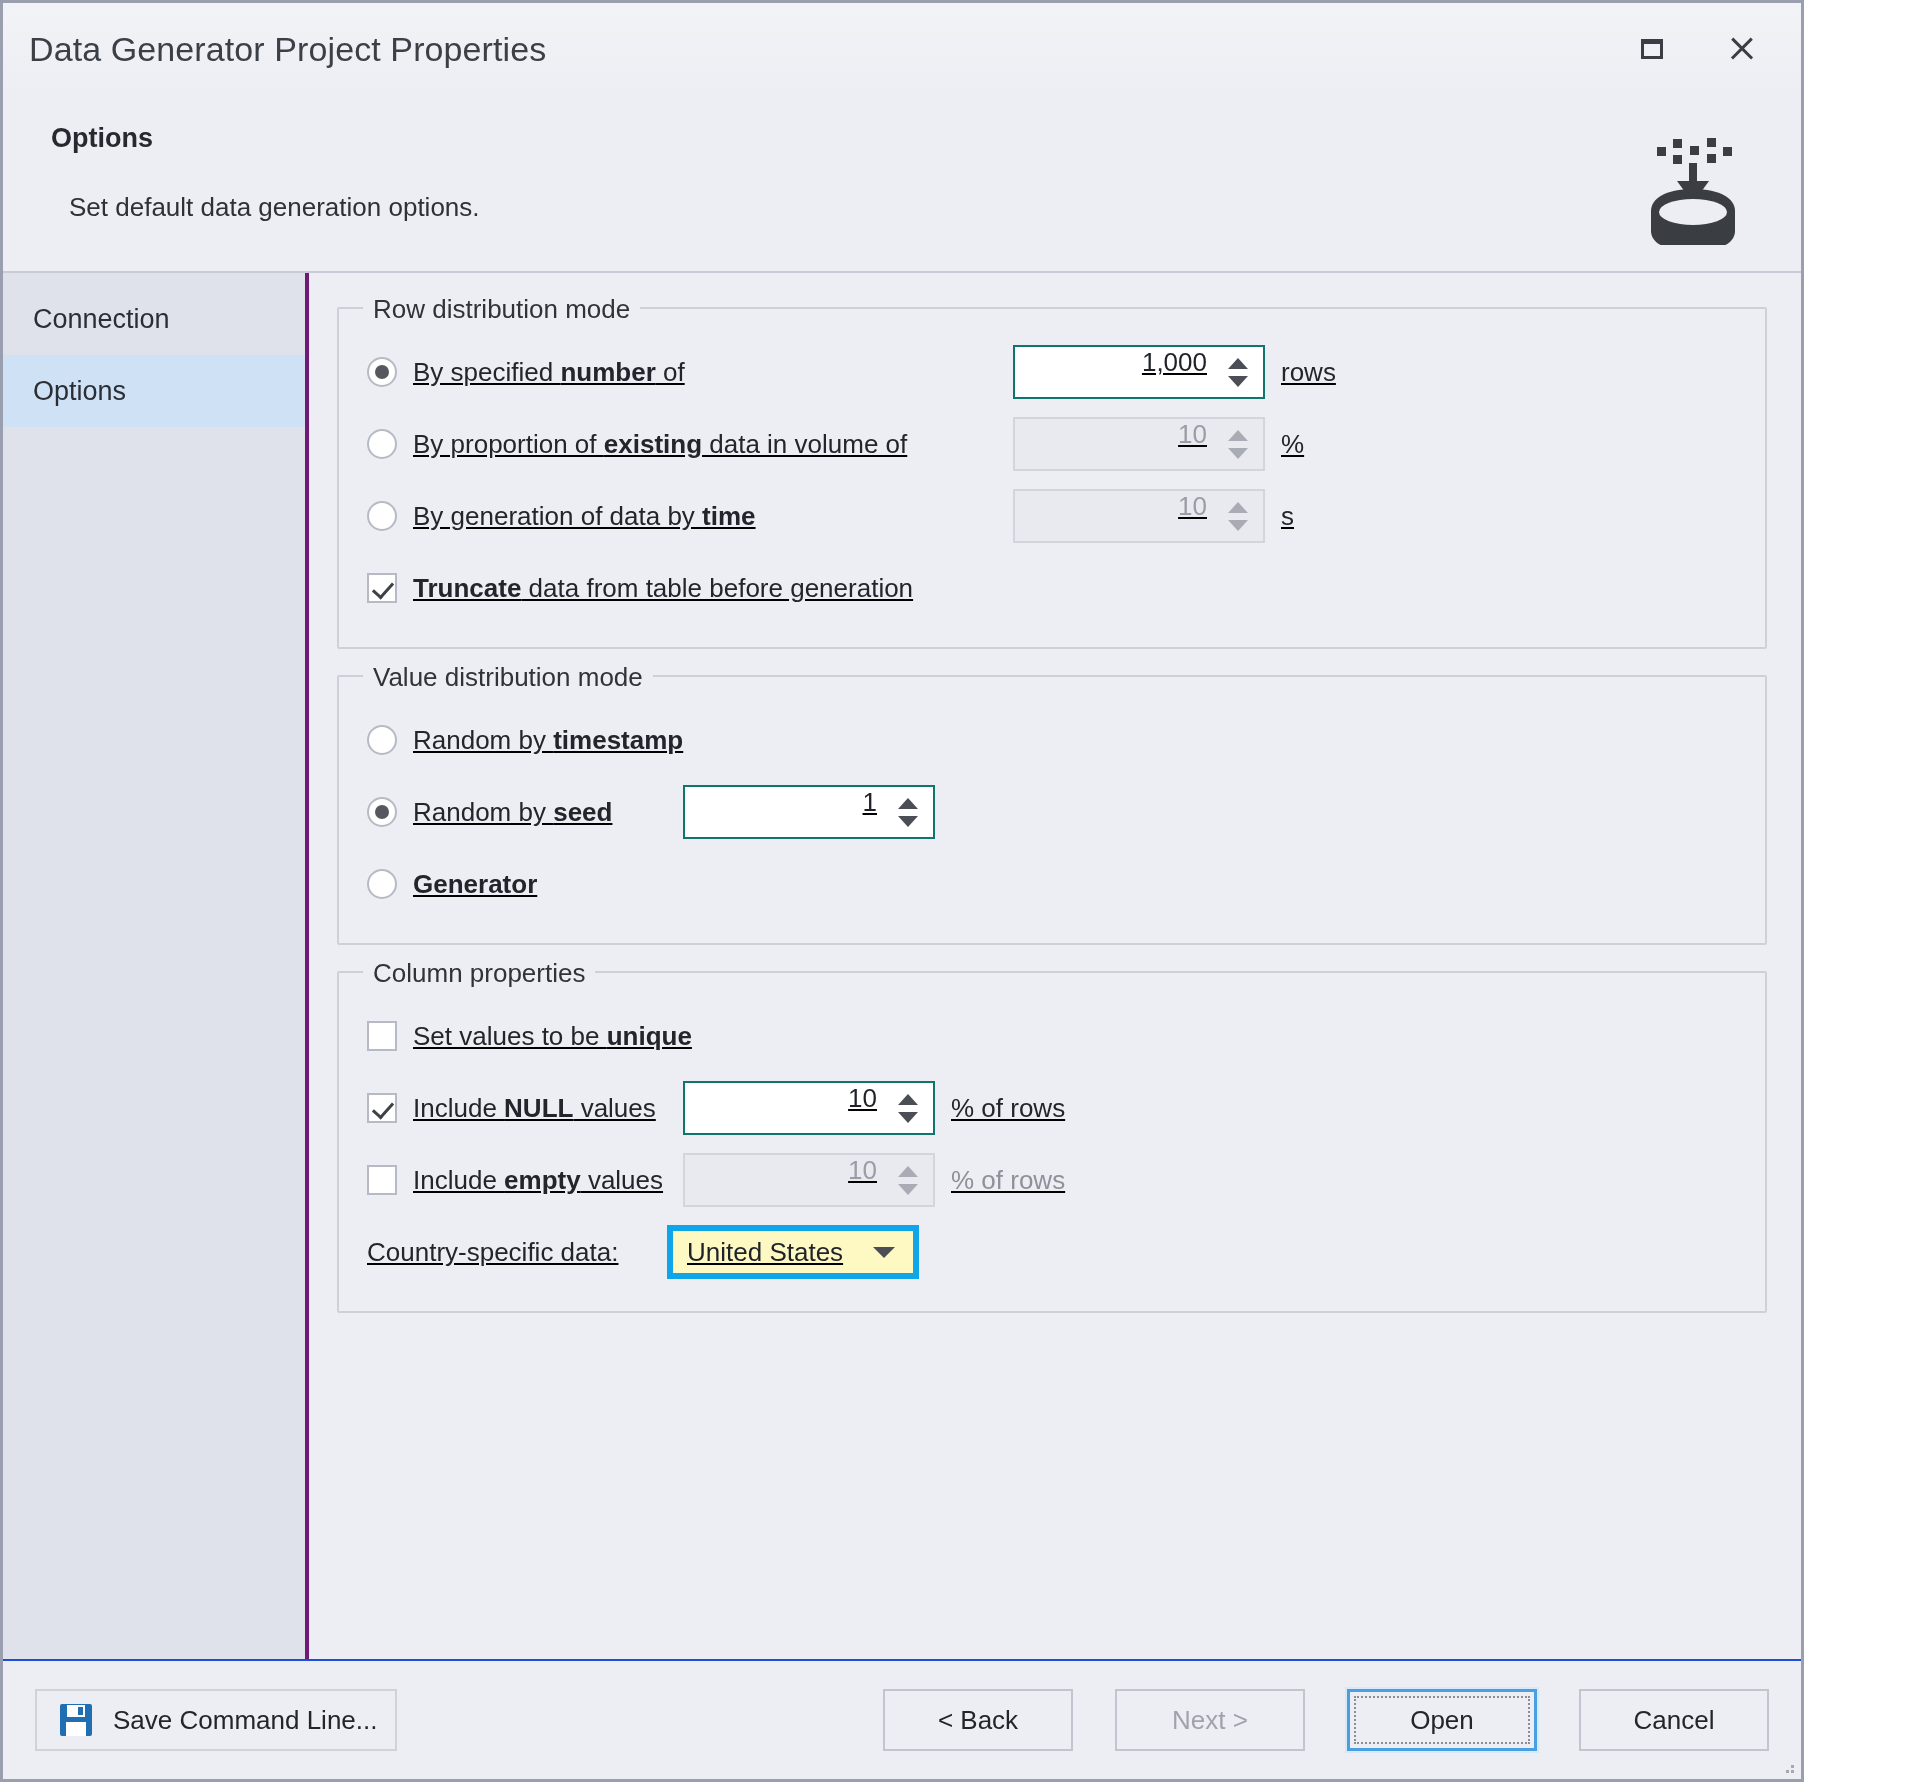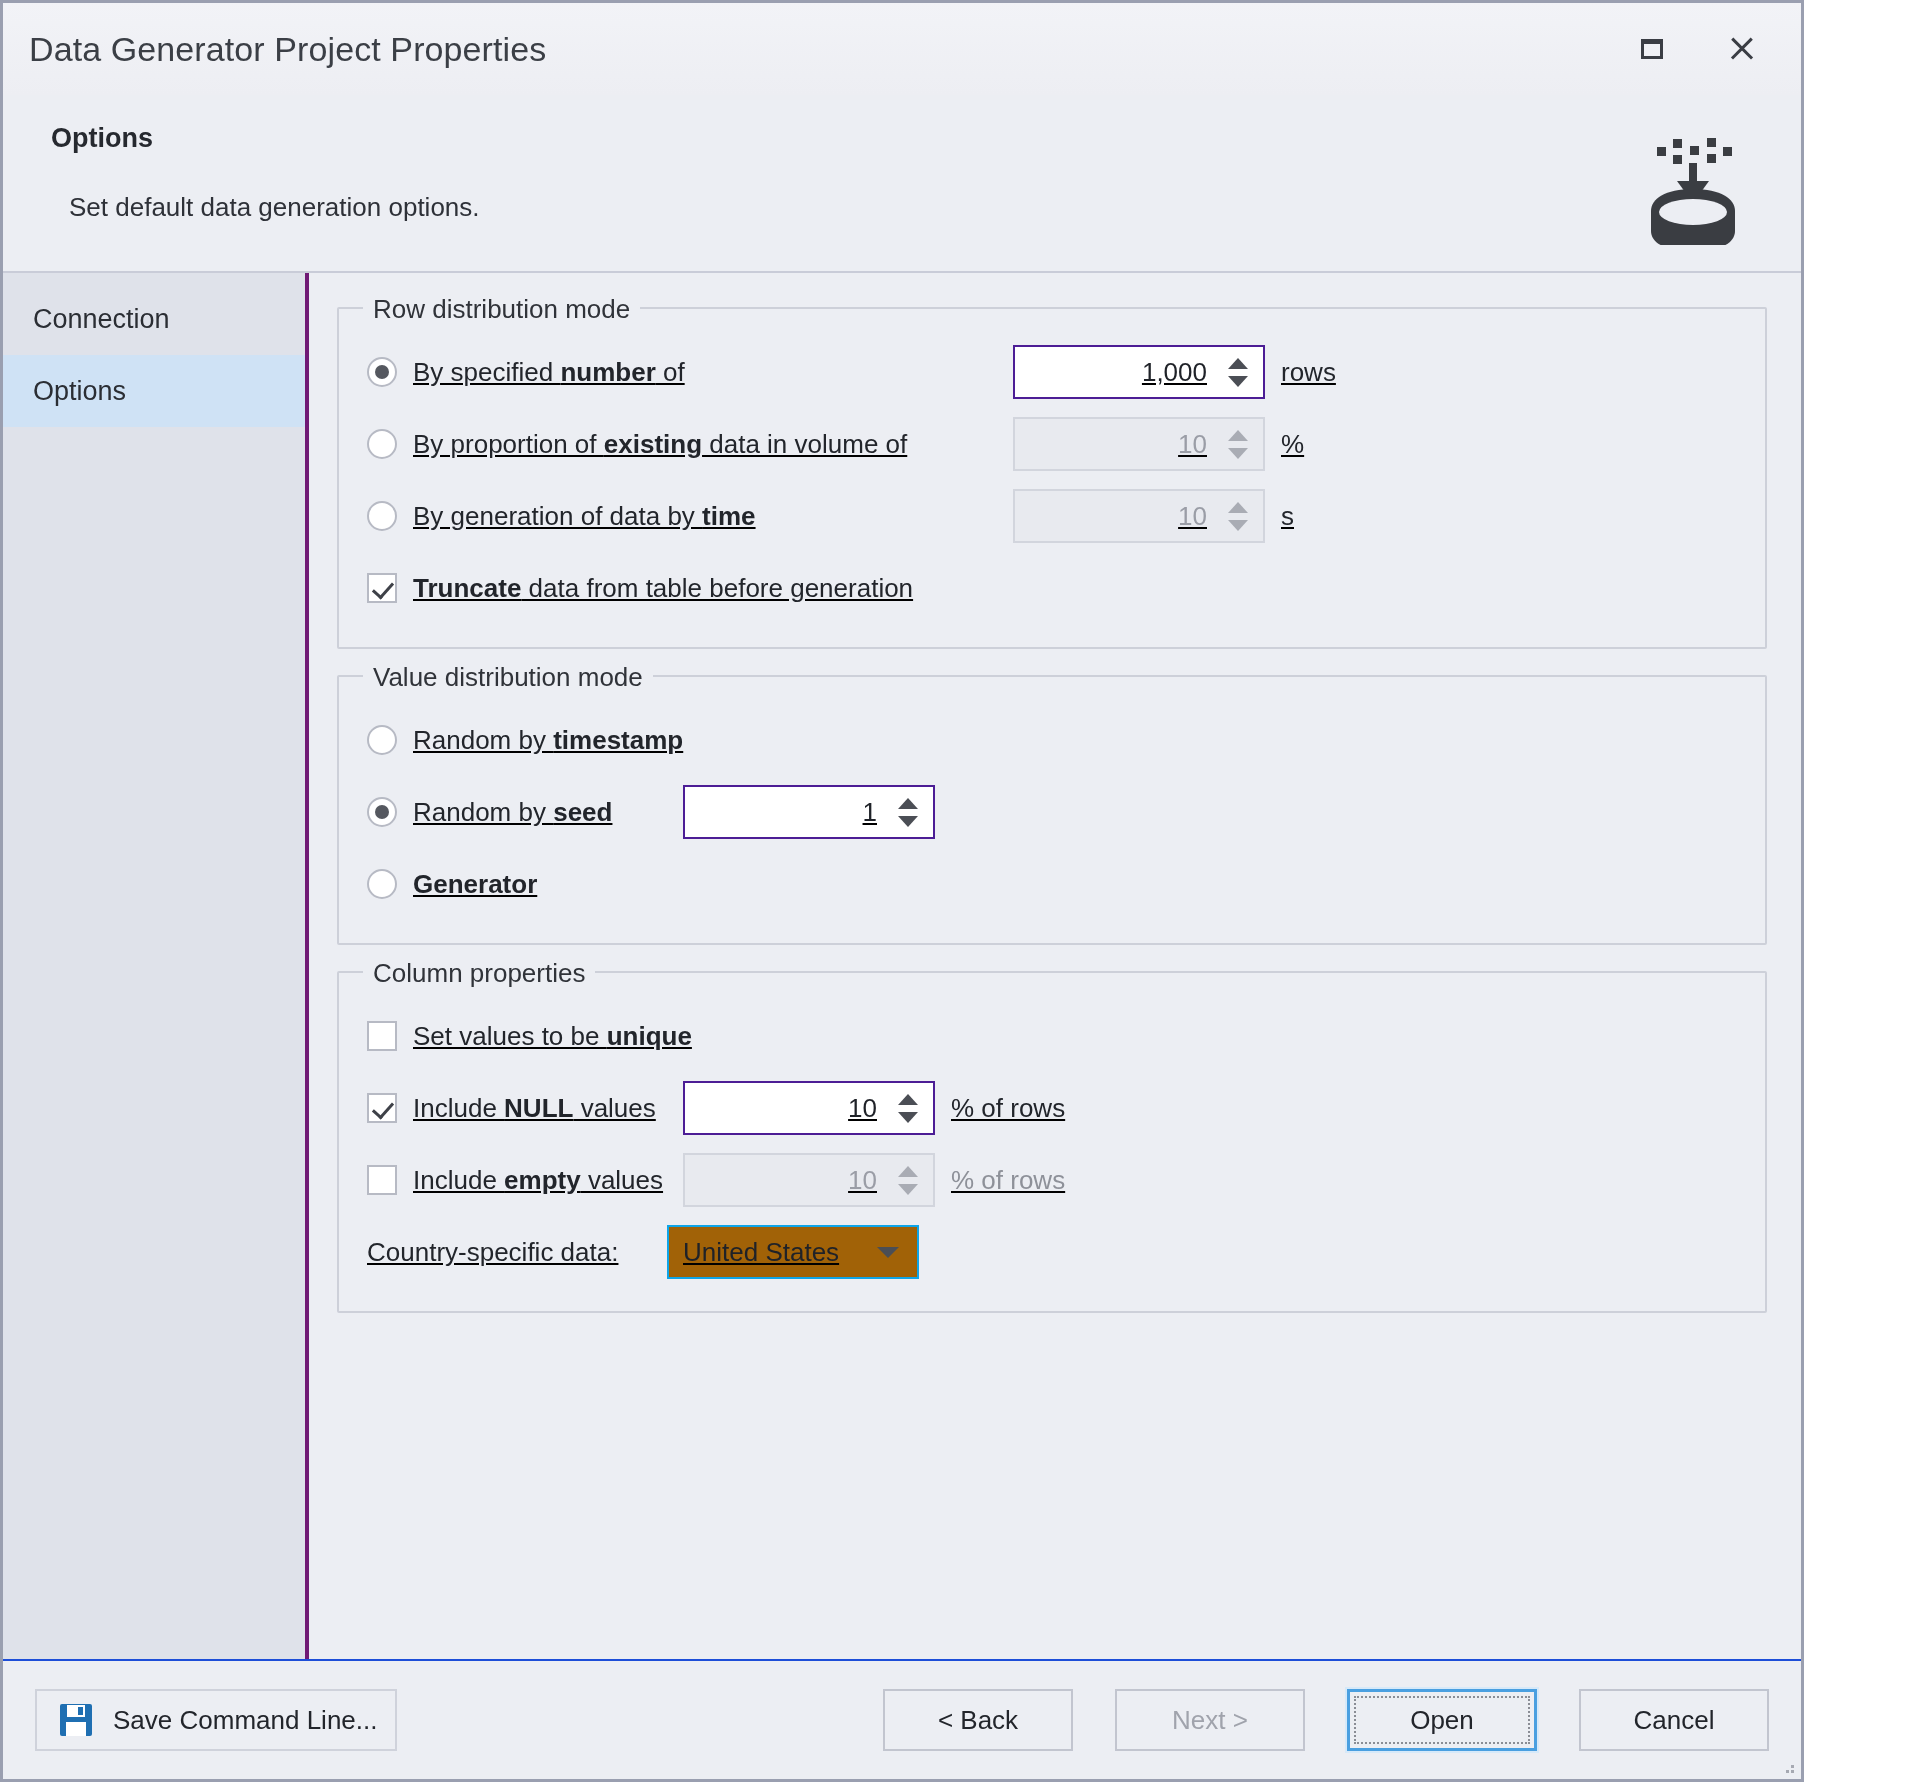--- a/index.html
+++ b/index.html
@@ -230,24 +230,24 @@
     white-space: nowrap;
   }
   .lbl b { font-weight: bold; }
 
   
   .spin {
     position: relative;
     width: 252px;
     height: 54px;
     background: #ffffff;
-    border: 2px solid #4c1d95;
-    box-sizing: border-box;
-    display: flex;
-    align-items: center;
+    border: 2px solid #0f766e;
+    box-sizing: border-box;
+    display: flex;
+    align-items: flex-start;
     justify-content: flex-end;
     cursor: text;
   }
   .spin.disabled {
     background: #e8eaef;
     border-color: #d2d5dd;
   }
   .spin .val {
     font-size: 26px;
     color: #1f2228;
@@ -283,22 +283,22 @@
     margin-left: 16px;
     white-space: nowrap;
   }
   .unit.disabled { color: #8e9199; }
 
   
   .select {
     position: relative;
     width: 252px;
     height: 54px;
-    background: #a16207;
-    border: 2px solid #0ea5e9;
+    background: #fef9c3;
+    border: 6px solid #0ea5e9;
     box-sizing: border-box;
     display: flex;
     align-items: center;
     cursor: default;
   }
   .select .sv {
     font-size: 26px;
     color: #1f2228;
     padding-left: 14px;
   }

